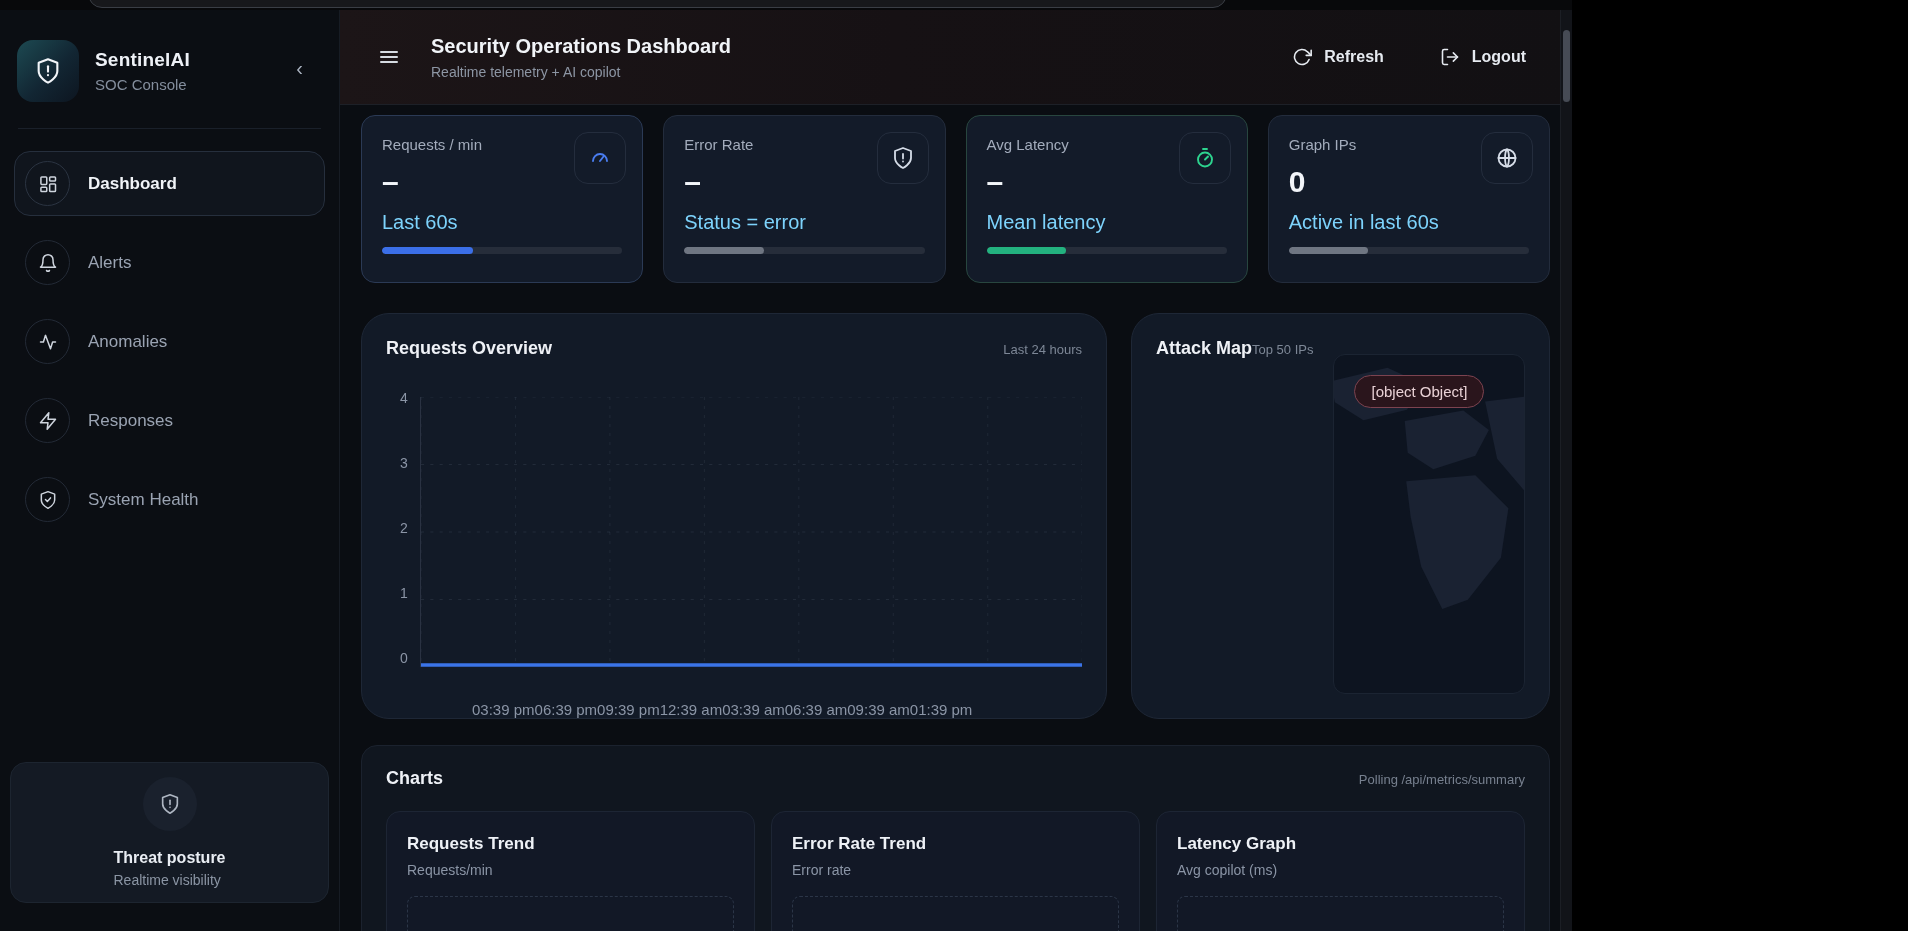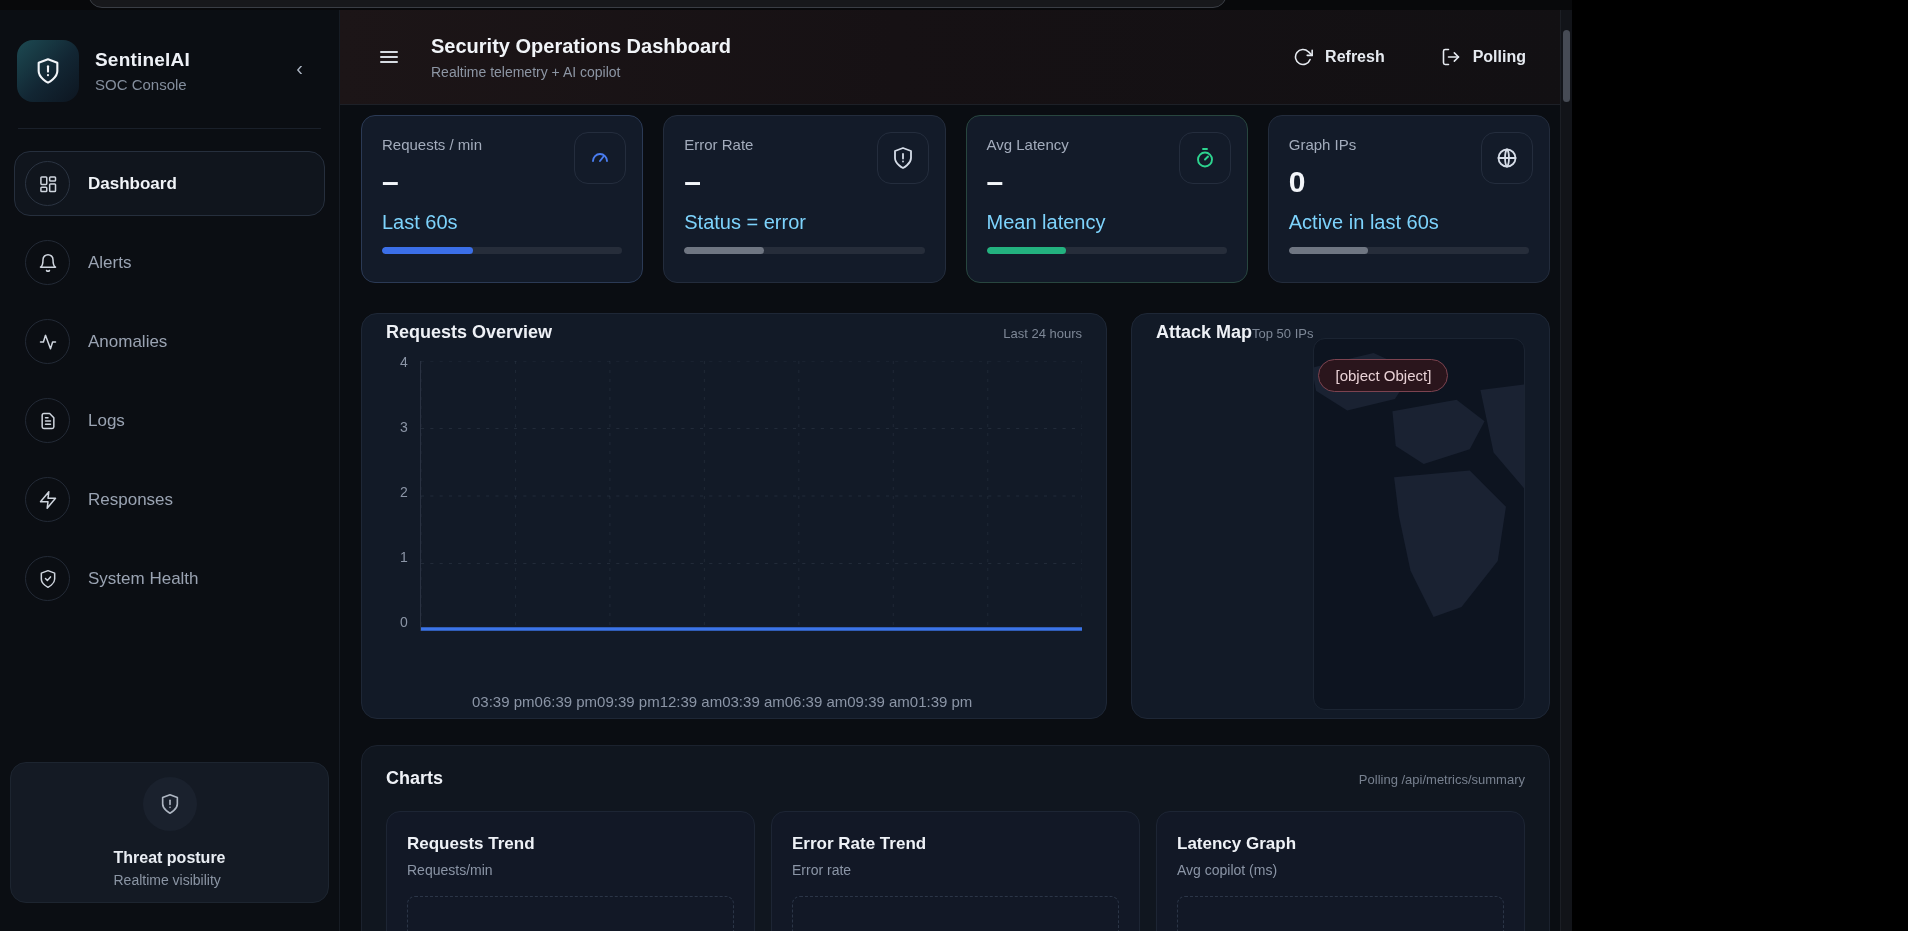--- a/index.html
+++ b/index.html
@@ -69,37 +69,37 @@
   .metric-label { font-size:15px; color:#a3acbc; }
   .metric-iconbox { position:absolute; top:16px; right:16px; width:52px; height:52px; border-radius:14px;
     border:1px solid #242d3d; display:flex; align-items:center; justify-content:center; }
   .metric-value { font-size:30px; font-weight:bold; color:#f2f5f9; margin-top:14px; line-height:1; }
   .metric-caption { font-size:20px; color:#7dd3fc; margin-top:14px; }
   .metric-track { margin-top:13px; height:7px; border-radius:4px; background:#262d3a; overflow:hidden; }
   .metric-fill { height:100%; border-radius:4px; }
 
   
   .row2 { display:flex; gap:24px; margin-top:30px; height:406px; }
-  .panel { background:#121a27; border:1px solid #1e2736; border-radius:16px; padding:8px 24px; }
+  .panel { background:#121a27; border:1px solid #1e2736; border-radius:28px; padding:24px 24px;gap:20px; }
   .panel-head { display:flex; align-items:baseline; justify-content:space-between; }
   .panel-title { font-size:18px; font-weight:bold; color:#eef1f6; }
   .panel-badge { font-size:13px; color:#7d8796; }
   .chart-card { width:746px; min-width:746px; display:flex; flex-direction:column; }
   .chart-wrap { display:flex; margin-top:18px; flex:1; }
   .yticks { display:flex; flex-direction:column; justify-content:space-between; align-items:flex-end;
     padding:0 12px 0 14px; font-size:14px; color:#8b95a6; height:276px; transform:translateY(-7px); }
   .plot { position:relative; flex:1; height:270px; border-left:1px solid #2a3242; }
   .plot svg { position:absolute; inset:0; width:100%; height:100%; }
   .xticks { display:flex; margin:8px 8px 0 86px; font-size:15px; color:#8b95a6; }
 
   .map-card { flex:1; display:flex; flex-direction:row; }
   .map-panel { margin-top:16px; flex:1; background:#0d1420; border:1px solid #1b2432; border-radius:12px;
     position:relative; overflow:hidden; }
   .map-panel svg.world { position:absolute; inset:0; width:100%; height:100%; }
-  .map-overlay-badge { position:absolute; left:4px; top:20px; padding:7px 16px; border-radius:18px;
+  .map-overlay-badge { position:absolute; left:20px; top:20px; padding:7px 16px; border-radius:18px;
     background:#2a151c; border:1px solid #7c4350; color:#e9d2d6; font-size:15px; }
 
   
   .charts-panel { margin-top:26px; background:#10161f; border:1px solid #1b222e;
     border-radius:16px 16px 0 0; padding:22px 24px; height:300px; }
   .charts-head { display:flex; align-items:baseline; justify-content:space-between; }
   .charts-title { font-size:18px; font-weight:bold; color:#eef1f6; }
   .charts-badge { font-size:13px; color:#77808f; }
   .charts-grid { display:flex; gap:16px; margin-top:22px; }
   .chart-mini { flex:1; background:#121826; border:1px solid #1d2534; border-radius:14px; padding:22px 20px; height:220px; }
@@ -165,31 +165,20 @@
           </span>
           <span class="nav-label">Alerts</span>
         </div>
         <div class="nav-item">
           <span class="nav-icon">
             <svg class="ic" width="20" height="20" viewBox="0 0 24 24" fill="none" stroke="currentColor" stroke-width="1.8" stroke-linecap="round" stroke-linejoin="round">
               <polyline points="21 12 17.5 12 15 20 9 4 6.5 12 3 12"></polyline>
             </svg>
           </span>
           <span class="nav-label">Anomalies</span>
-        </div>
-        <div class="nav-item">
-          <span class="nav-icon">
-            <svg class="ic" width="20" height="20" viewBox="0 0 24 24" fill="none" stroke="currentColor" stroke-width="1.8" stroke-linecap="round" stroke-linejoin="round">
-              <path d="M14 3H7a2 2 0 0 0-2 2v14a2 2 0 0 0 2 2h10a2 2 0 0 0 2-2V8z"></path>
-                <path d="M9 12h6"></path>
-                <path d="M9 16h6"></path>
-                <path d="M9 8h3"></path>
-            </svg>
-          </span>
-          <span class="nav-label">Logs</span>
         </div>
         <div class="nav-item">
           <span class="nav-icon">
             <svg class="ic" width="20" height="20" viewBox="0 0 24 24" fill="none" stroke="currentColor" stroke-width="1.8" stroke-linejoin="round">
               <polygon points="13 2 3 14 12 14 11 22 21 10 12 10"></polygon>
             </svg>
           </span>
           <span class="nav-label">Responses</span>
         </div>
         <div class="nav-item">
@@ -238,21 +227,21 @@
                 <path d="M20.49 15a9 9 0 1 1-2.12-9.36L23 10"></path>
             </svg>
             <span>Refresh</span>
           </div>
           <div class="topbar-btn">
             <svg class="ic" width="20" height="20" viewBox="0 0 24 24" fill="none" stroke="currentColor" stroke-width="1.9" stroke-linecap="round" stroke-linejoin="round">
               <path d="M9 21H5a2 2 0 0 1-2-2V5a2 2 0 0 1 2-2h4"></path>
                 <polyline points="16 17 21 12 16 7"></polyline>
                 <line x1="21" y1="12" x2="9" y2="12"></line>
             </svg>
-            <span>Polling</span>
+            <span>Logout</span>
           </div>
         </div>
       </header>
 
       <div class="content">
 
         <div class="metrics-row">
           <div class="metric-card" style="border-color: rgb(43, 58, 85);">
             <div class="metric-label">Requests / min</div>
             <div class="metric-iconbox" style="color: rgb(74, 125, 240);">

